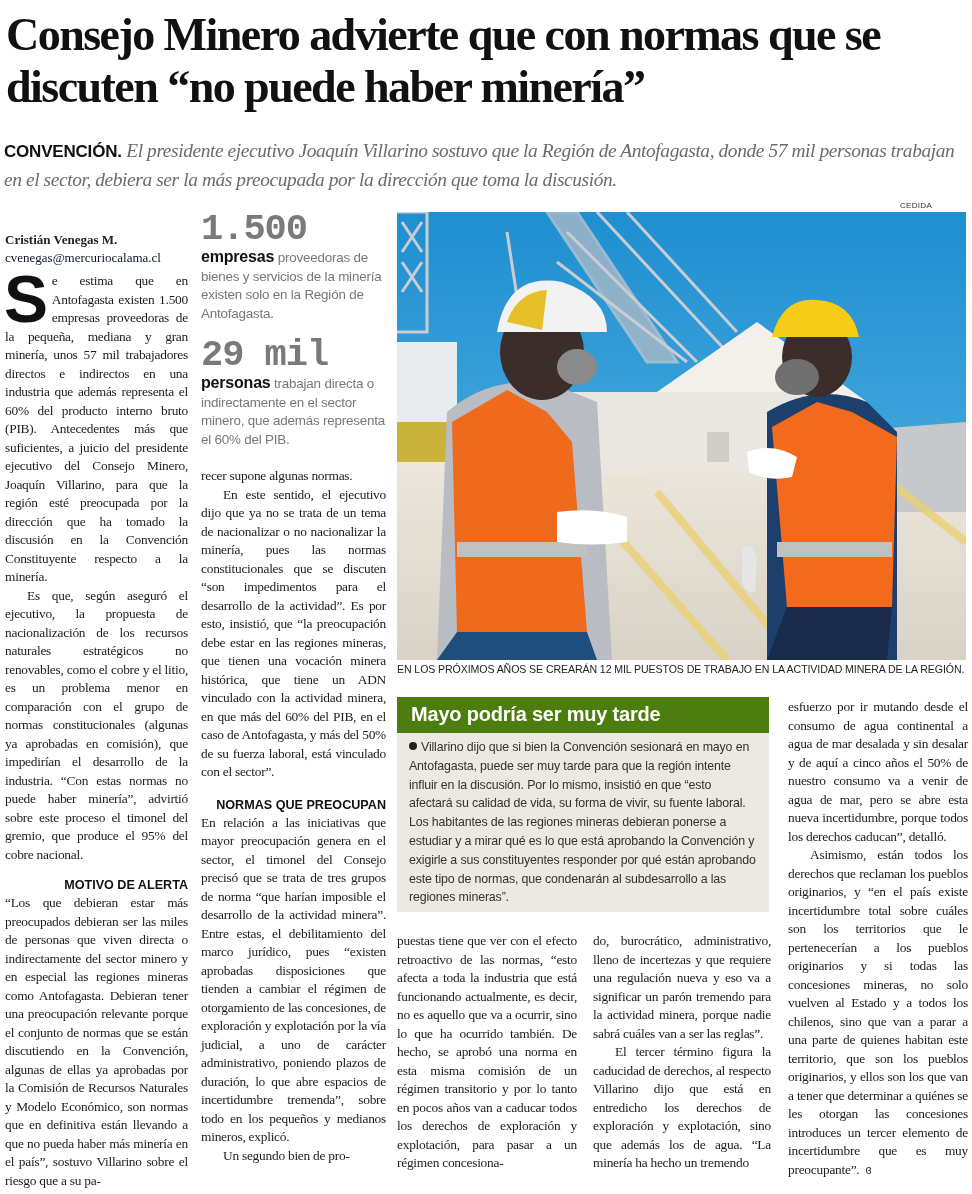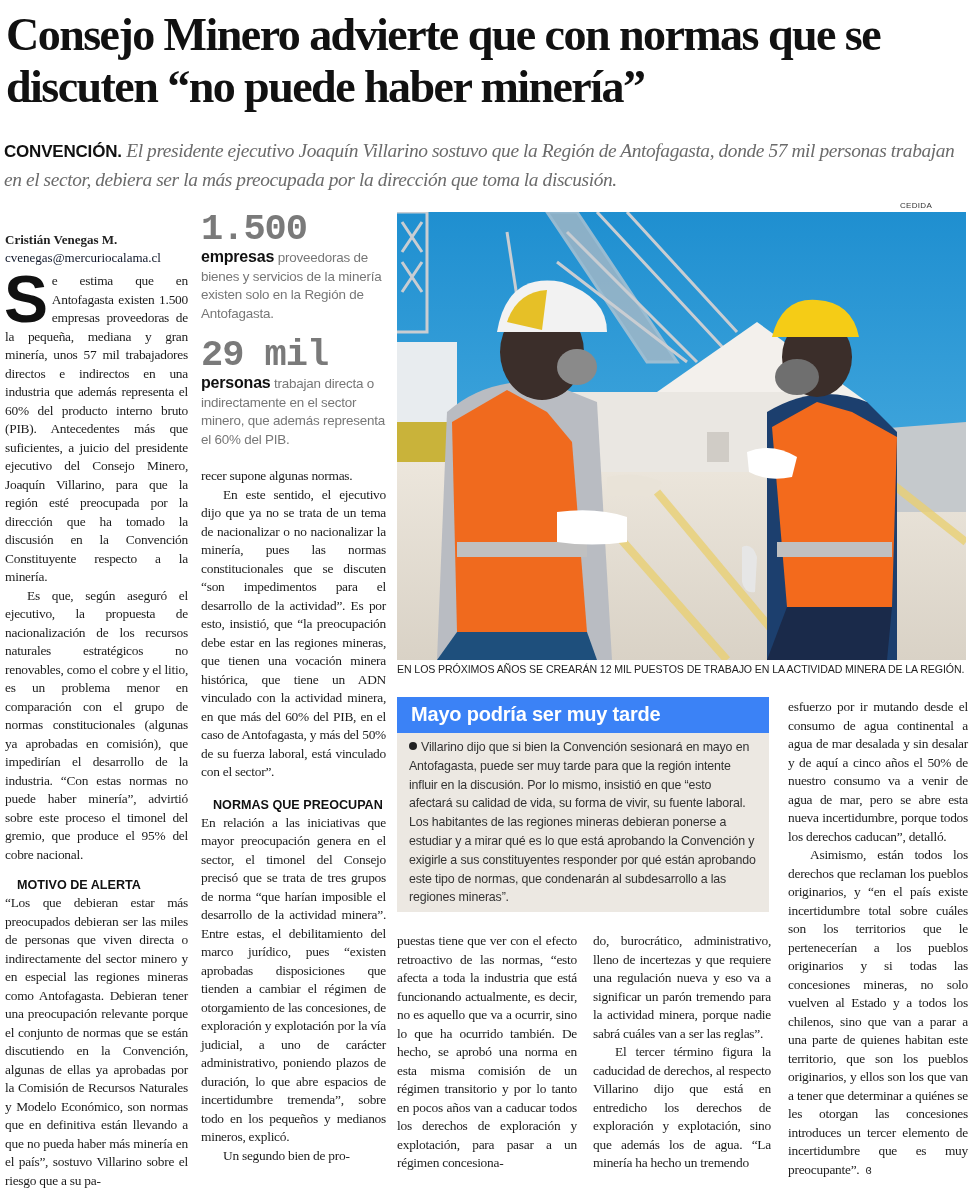--- a/index.html
+++ b/index.html
@@ -31,21 +31,21 @@
   .byline { position: absolute; left: 5px; top: 216px; width: 185px; margin-top: 15px; }
   .byline .name { font-weight: bold; font-size: 13px; line-height: 18px; color: #222; }
   .byline .email { font-size: 13px; line-height: 18px; color: #0f172a; }
 
   .dropcap {
     float: left; font-family: "Liberation Sans", sans-serif; font-weight: bold;
     font-size: 66px; line-height: 50px; height: 52px; margin: 2px 4px 0 -1px; color: #111;
   }
   .subhead {
     font-family: "Liberation Sans", sans-serif; font-weight: bold; font-size: 12.6px;
-    line-height: 18px; color: #111; letter-spacing: 0; margin-top: 12px; text-align: left; margin-left: 12px;
+    line-height: 18px; color: #111; letter-spacing: 0; margin-top: 12px; text-align: right;
   }
 
   .stat { position: absolute; left: 201px; width: 185px; }
   .stat .num {
     font-family: Liberation Mono, monospace; font-weight: bold; font-size: 37px; line-height: 38px;
     color: #7a7a7a; letter-spacing: -1px;
   }
   .stat .desc {
     font-family: "Liberation Sans", sans-serif; font-size: 13.4px; line-height: 18.5px; color: #777;
     letter-spacing: -0.2px;
@@ -62,21 +62,21 @@
     position: absolute; left: 397px; top: 662px; width: 570px;
     font-family: "Liberation Sans", sans-serif; font-size: 10.6px; line-height: 14px; color: #222;
     letter-spacing: -0.1px;
   }
 
   .box {
     position: absolute; left: 397px; top: 697px; width: 372px; height: 215px;
     background: #ece8e2;
   }
   .box-title {
-    background: #3b82f6; color: #fff; height: 36px;
+    background: #4d7c0f; color: #fff; height: 36px;
     font-family: "Liberation Sans", sans-serif; font-weight: bold; font-size: 20px; line-height: 34px;
     padding-left: 14px; letter-spacing: -0.2px;
   }
   .box-body {
     padding: 5px 12px 0 12px; font-family: "Liberation Sans", sans-serif; font-size: 12.4px;
     line-height: 18.8px; color: #333; letter-spacing: -0.15px;
   }
   .bullet { display: inline-block; width: 8px; height: 8px; border-radius: 50%; background: #222; margin-right: 4px; vertical-align: 1px; }
 
   .col3 { left: 397px; width: 180px; top: 932px; }

